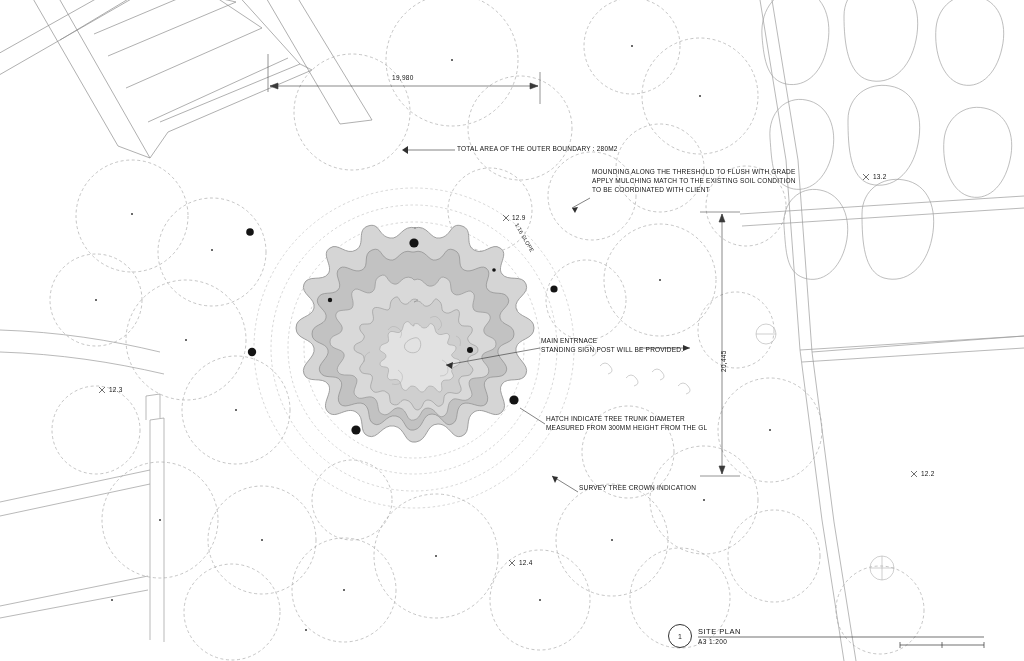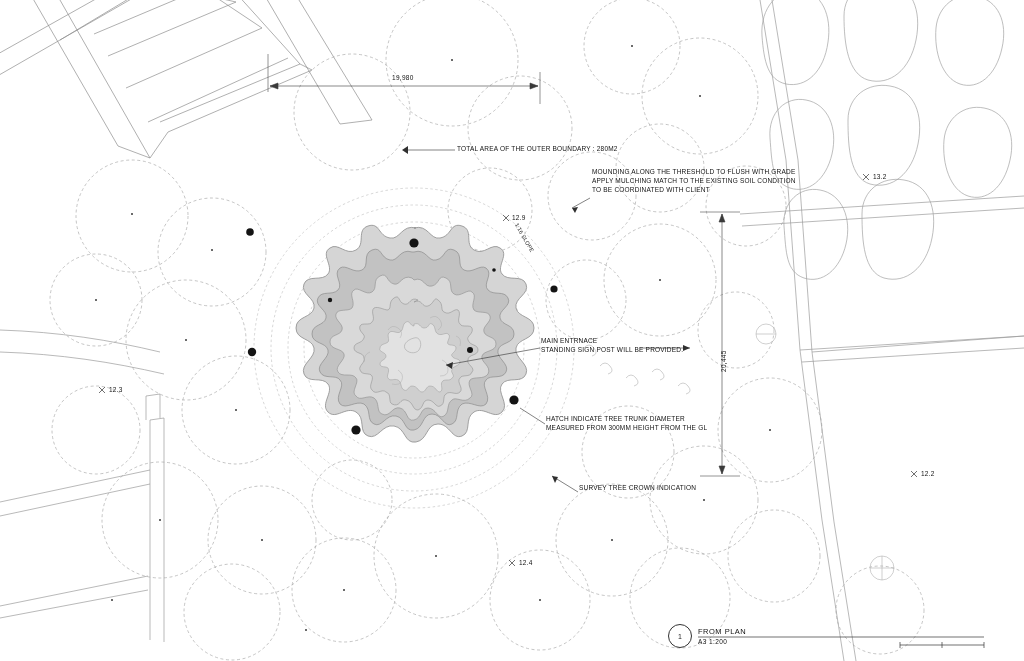--- a/index.html
+++ b/index.html
@@ -380,17 +380,17 @@
   <div class="spot-label" style="left:512px; top:214px;">12.9</div>
   <div class="spot-label" style="left:873px; top:173px;">13.2</div>
   <div class="spot-label" style="left:109px; top:386px;">12.3</div>
   <div class="spot-label" style="left:921px; top:470px;">12.2</div>
   <div class="spot-label" style="left:519px; top:559px;">12.4</div>
 
   <div class="slope-label" style="left:519px; top:222px;">1:16 SLOPE</div>
 
   <div id="titleblock">
     <div class="tb-num">1</div>
-    <div class="tb-title">FROM PLAN</div>
+    <div class="tb-title">SITE PLAN</div>
     <div class="tb-scale">A3 1:200</div>
   </div>
 
 </div>
 
 </body></html>

